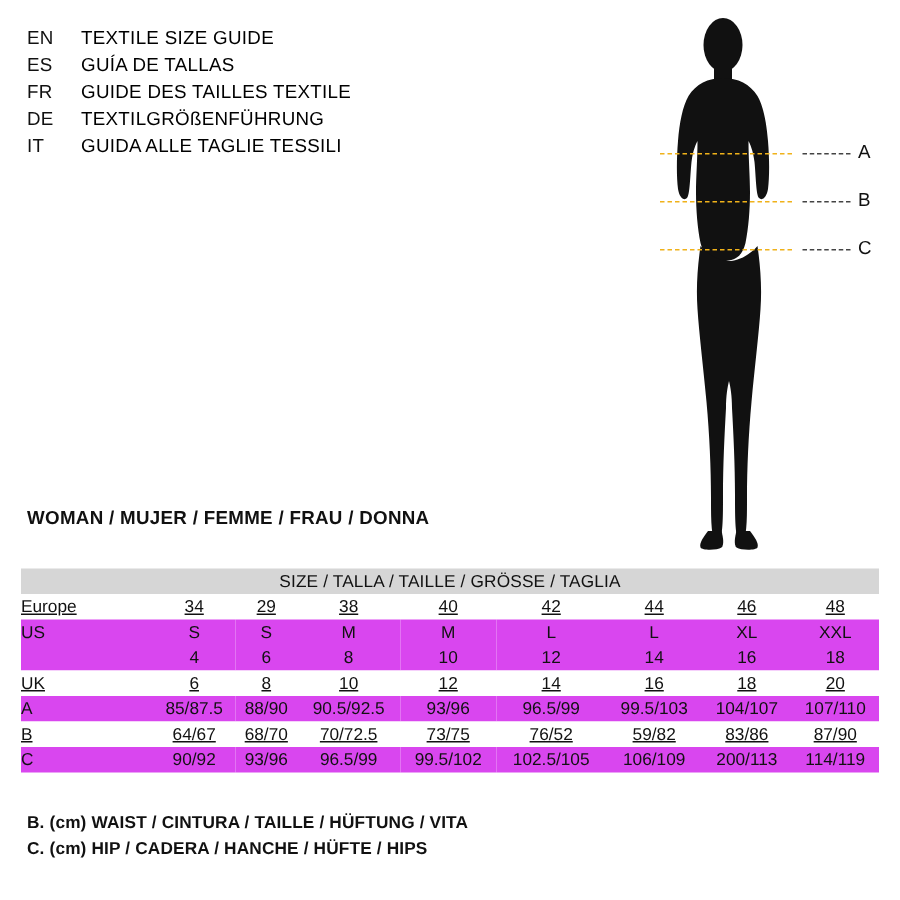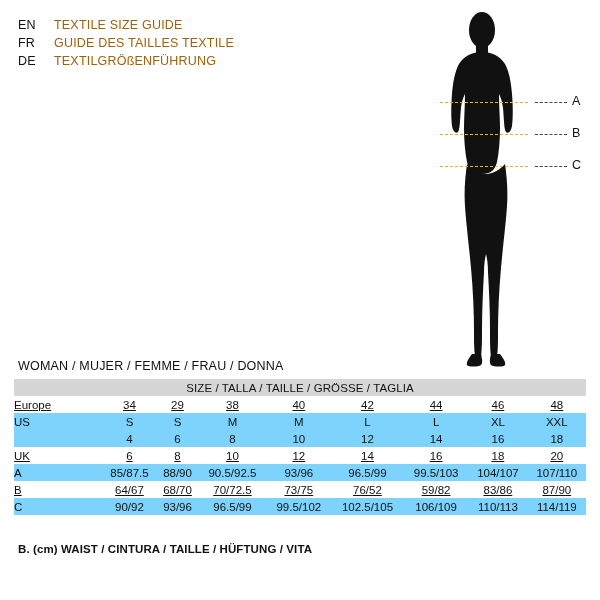--- a/index.html
+++ b/index.html
@@ -35,21 +35,21 @@
   }
   .lang-code {
     width: 36px;
     font-size: 12.5px;
     letter-spacing: 0.2px;
     color: #111;
   }
   .lang-text {
     font-size: 12.5px;
     letter-spacing: 0.2px;
-    color: #a16207;
+    color: #000000;
   }
 
   
   .figure-wrap {
     position: absolute;
     left: 420px;
     top: 6px;
     width: 175px;
     height: 370px;
   }
@@ -67,23 +67,23 @@
     position: absolute;
     font-size: 12.5px;
     color: #111;
     font-family: "Liberation Sans", sans-serif;
   }
 
   
   .woman-title {
     position: absolute;
     left: 18px;
-    top: 359px;
+    top: 338px;
     font-size: 12.5px;
-    font-weight: normal;
+    font-weight: bold;
     letter-spacing: 0.2px;
   }
 
   
   .table-wrap {
     position: absolute;
     left: 14px;
     top: 379px;
     width: 572px;
   }
@@ -101,21 +101,21 @@
     color: #111;
   }
   .row-head td {
     background: #d6d6d6;
     text-align: left;
     padding-left: 6px;
     font-size: 11.5px;
     height: 18px;
     letter-spacing: 0.1px;
   }
-  .row-shade td { background: #7dd3fc; }
+  .row-shade td { background: #d946ef; }
   .row-plain td { background: #ffffff; text-decoration: underline; }
   .col-label {
     text-align: left !important;
     padding-left: 6px;
     width: 88px;
   }
 
   
   .footnotes {
     position: absolute;
@@ -135,26 +135,34 @@
 <body>
 
 <div class="page">
 
   <div class="lang-block">
     <div class="lang-row">
       <span class="lang-code">EN</span>
       <span class="lang-text">TEXTILE SIZE GUIDE</span>
     </div>
     <div class="lang-row">
+      <span class="lang-code">ES</span>
+      <span class="lang-text">GUÍA DE TALLAS</span>
+    </div>
+    <div class="lang-row">
       <span class="lang-code">FR</span>
       <span class="lang-text">GUIDE DES TAILLES TEXTILE</span>
     </div>
     <div class="lang-row">
       <span class="lang-code">DE</span>
       <span class="lang-text">TEXTILGRÖßENFÜHRUNG</span>
+    </div>
+    <div class="lang-row">
+      <span class="lang-code">IT</span>
+      <span class="lang-text">GUIDA ALLE TAGLIE TESSILI</span>
     </div>
   </div>
 
   <div class="figure-wrap">
     <svg class="figure-svg" width="175" height="370" viewBox="0 0 175 370">
       <g fill="#111111">
 
         <ellipse cx="62" cy="24" rx="13" ry="18"></ellipse>
 
         <rect x="56" y="38" width="12" height="12"></rect>
@@ -299,24 +307,25 @@
         </tr>
 
         <tr class="row-shade">
           <td class="col-label">C</td>
           <td>90/92</td>
           <td>93/96</td>
           <td>96.5/99</td>
           <td>99.5/102</td>
           <td>102.5/105</td>
           <td>106/109</td>
-          <td>110/113</td>
+          <td>200/113</td>
           <td>114/119</td>
         </tr>
       </tbody>
     </table>
   </div>
 
   <div class="footnotes">
     <div class="footnote">B. (cm) WAIST / CINTURA / TAILLE / HÜFTUNG / VITA</div>
+    <div class="footnote">C. (cm) HIP / CADERA / HANCHE / HÜFTE / HIPS</div>
   </div>
 
 </div>
 
 </body></html>

